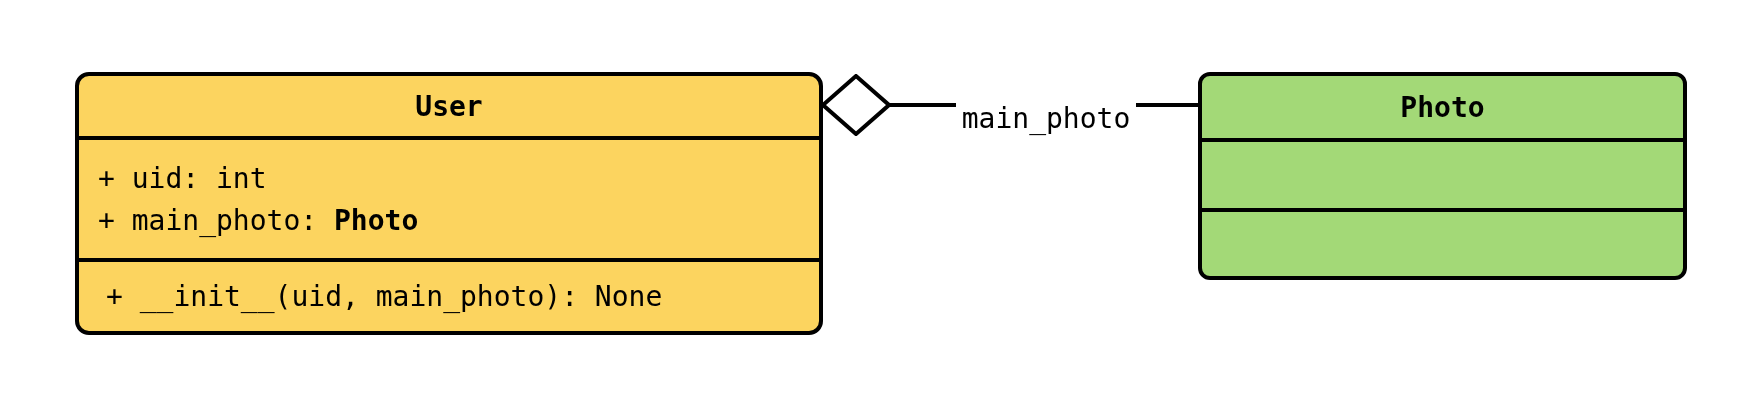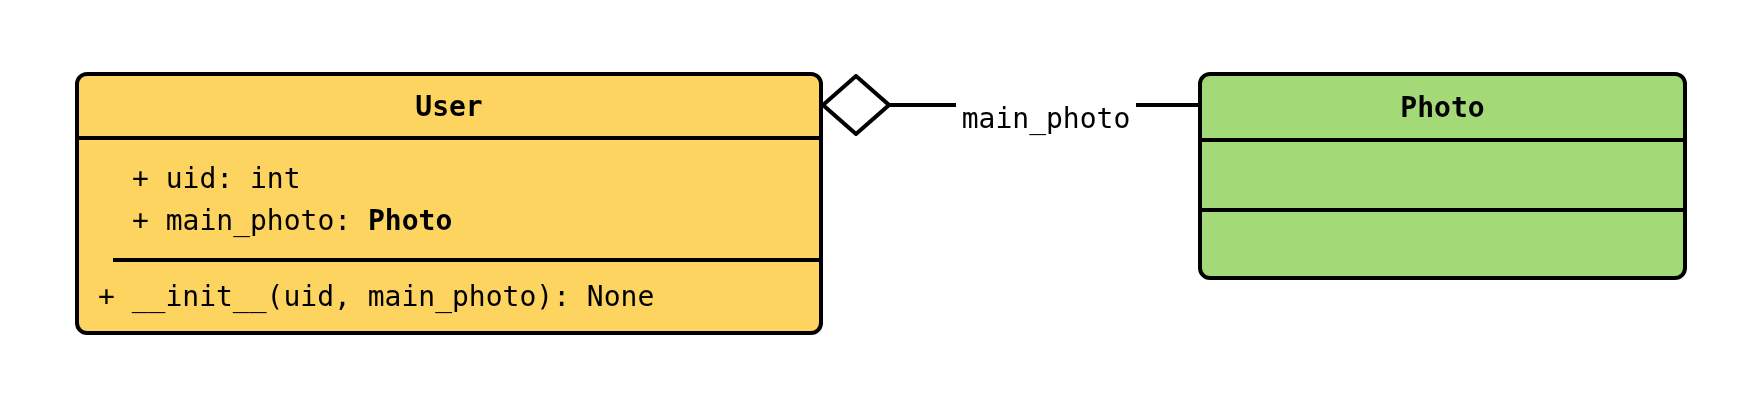--- a/index.html
+++ b/index.html
@@ -24,20 +24,21 @@
     display: flex;
     flex-direction: column;
     overflow: hidden;
   }
   .uml-class.user {
     left: 75px;
     top: 72px;
     width: 748px;
     height: 263px;
     background: #FCD45F;
+    border-radius: 14px;
   }
   .uml-class.photo {
     left: 1198px;
     top: 72px;
     width: 489px;
     height: 208px;
     background: #A3D977;
   }
   .compartment {
     box-sizing: border-box;
@@ -51,28 +52,27 @@
     align-items: center;
     justify-content: center;
     font-weight: bold;
     font-size: 28px;
   }
   .user .class-title { height: 64px; }
   .photo .class-title { height: 66px; }
   .user .attrs {
     height: 122px;
     padding: 18px 0 16px 19px;
-    margin-left: 34px;
   }
   .photo .attrs { height: 70px; }
   .methods {
     flex: 1 1 auto;
     display: flex;
     align-items: center;
-    padding-left: 19px;
+    padding-left: 27px;
   }
   .photo .methods { padding-left: 0; }
   .text-line {
     font-size: 28px;
     line-height: 42px;
     white-space: pre;
   }
   .bold-type { font-weight: bold; }
   .diamond-svg {
     position: absolute;

